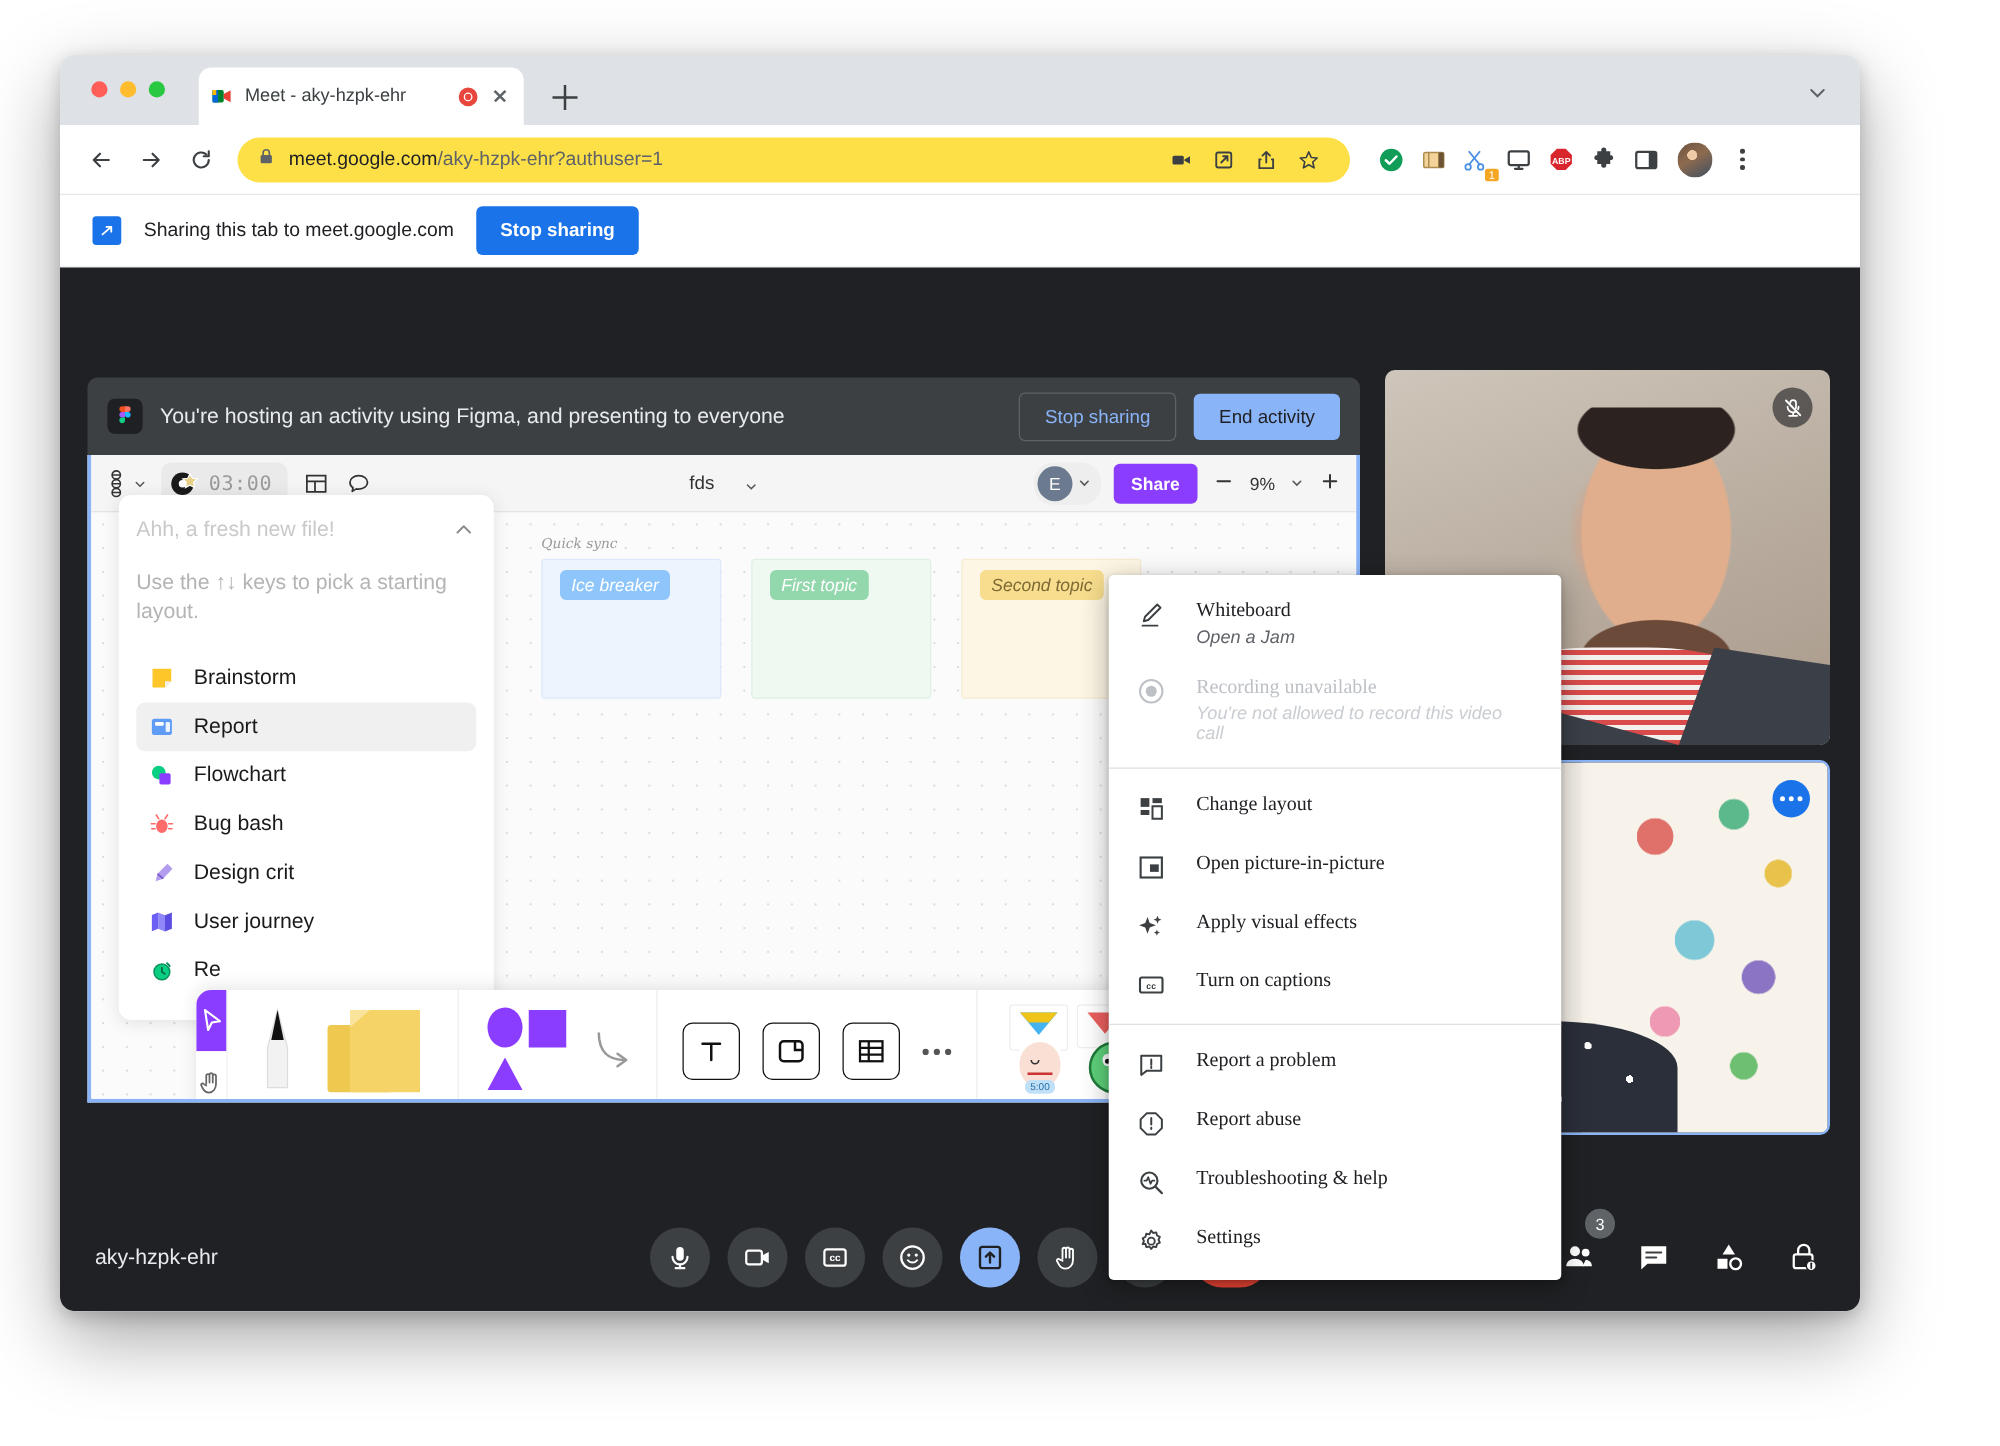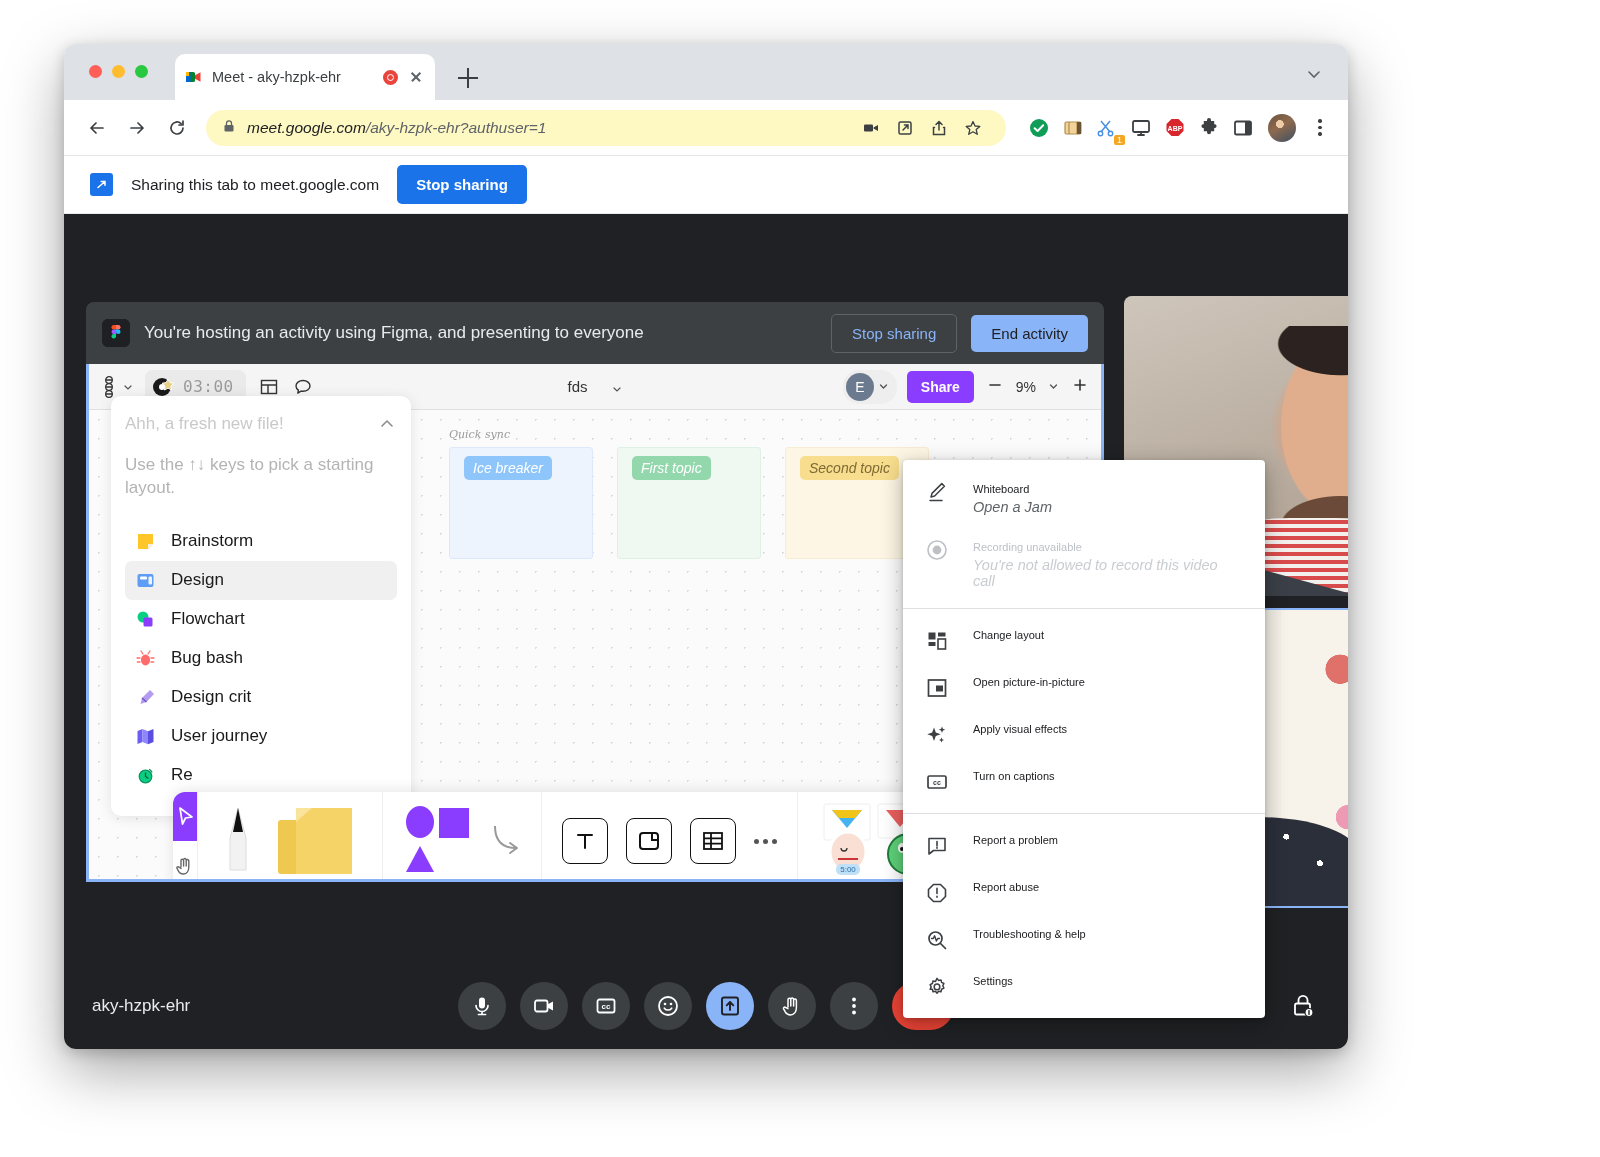--- a/index.html
+++ b/index.html
@@ -6,22 +6,22 @@
   html, body {
     width: 1600px; height: 1157px;
     background: #ffffff;
     font-family: "Liberation Sans", sans-serif;
     overflow: hidden;
   }
   #root { position: relative; width: 1600px; height: 1157px; background:#ffffff; }
 
   
   .browser-window {
-    position: absolute; left: 64px; top: 44px;
-    width: 1284px; height: 1005px;
+    position: absolute; left: 48px; top: 44px;
+    width: 1440px; height: 1005px;
     background: #ffffff;
     border-radius: 12px;
     box-shadow: 0 22px 60px rgba(0,0,0,0.35), 0 4px 14px rgba(0,0,0,0.18);
     overflow: hidden;
   }
 
   
   .tabstrip {
     position: relative; height: 56px; background: #dee1e6;
     display: flex; align-items: flex-end;
@@ -56,24 +56,23 @@
   .newtab::after{left:11px; top:2px; width:2px; height:20px;}
   .tabstrip-chevron{ position:absolute; right:26px; top:22px; width:16px; height:16px;}
 
   
   .addrbar {
     height:56px; background:#ffffff; display:flex; align-items:center;
     padding:0 16px; gap:6px; border-bottom:1px solid #e4e6e8;
   }
   .nav-btn { width:34px; height:34px; display:flex; align-items:center; justify-content:center; color:#3c4043; cursor:pointer;}
   .omnibox {
-    flex:1; height:36px; background:#fef9c3; border-radius:18px;
+    flex:1; height:36px; background:#fde047; border-radius:18px;
     display:flex; align-items:center; padding:0 16px; gap:11px; margin:0 8px 0 6px;
     max-width: 890px;
-    font-style: italic;
   }
   .omni-text{ font-size:15.5px; color:#202124; white-space:nowrap; }
   .omni-text .dim { color:#5f6368; }
   .omni-actions{ display:flex; align-items:center; gap:0px; margin-left:auto;}
   .omni-icon{ width:34px; height:34px; display:flex; align-items:center; justify-content:center; cursor:pointer;}
   .ext-strip{ display:flex; align-items:center; gap:4px; margin-left:4px;}
   .ext-icon{ width:30px; height:30px; display:flex; align-items:center; justify-content:center; position:relative; cursor:pointer;}
   .avatar-btn{ width:28px; height:28px; border-radius:50%; overflow:hidden; margin-left:4px; cursor:pointer;
     background: radial-gradient(circle at 42% 36%, #f0cba8 0 16%, transparent 17%),
                 linear-gradient(150deg,#6d5440 0%,#8d6a4e 45%,#3d4f63 100%);}
@@ -299,21 +298,21 @@
   
   .meet-menu{
     position:absolute; left:839px; top:246px; width:362px;
     background:#fff; border-radius:4px; box-shadow:0 6px 22px rgba(0,0,0,0.30), 0 1px 4px rgba(0,0,0,0.16);
     padding:8px 0; z-index:40;
   }
   .mi{
     display:flex; align-items:flex-start; gap:24px; padding:11px 22px; cursor:pointer;
   }
   .mi-ico{ width:24px;height:24px; flex:0 0 24px; display:flex; align-items:center; justify-content:center; margin-top:1px;}
-  .mi-title{ font-size:11px; color:#202124; line-height:1.3;}
+  .mi-title{ font-size:16px; color:#202124; line-height:1.3;font-family:Liberation Serif, serif;}
   .mi-sub{ font-size:14.5px; color:#5f6368; margin-top:2px;font-style:italic;}
   .mi.disabled .mi-title{ color:#bdc1c6;}
   .mi.disabled .mi-sub{ color:#c9cdd1;}
   .mi.disabled{ cursor:default;}
   .mi-sep{ height:1px; background:#e0e0e0; margin:8px 0;}
 </style>
 </head>
 <body>
 
 <div id="root">
@@ -613,21 +612,21 @@
                   <span class="fg-item-label">Brainstorm</span>
                 </div>
                 <div class="fg-item active">
                   <span class="fg-item-ico">
                     <svg width="21" height="21" viewBox="0 0 21 21">
                         <rect x="2.5" y="4" width="16" height="13" rx="2" fill="#5e9cf5"></rect>
                         <rect x="5" y="6.5" width="7" height="3" rx="1" fill="#fff"></rect>
                         <rect x="13.5" y="6.5" width="3.5" height="8" rx="1" fill="#eef4ff"></rect>
                       </svg>
                   </span>
-                  <span class="fg-item-label">Design</span>
+                  <span class="fg-item-label">Report</span>
                 </div>
                 <div class="fg-item">
                   <span class="fg-item-ico">
                     <svg width="21" height="21" viewBox="0 0 21 21">
                         <circle cx="8" cy="8" r="5.5" fill="#0acf83"></circle>
                         <rect x="8.5" y="8.5" width="9" height="9" rx="1.5" fill="#8b3dff"></rect>
                       </svg>
                   </span>
                   <span class="fg-item-label">Flowchart</span>
                 </div>

